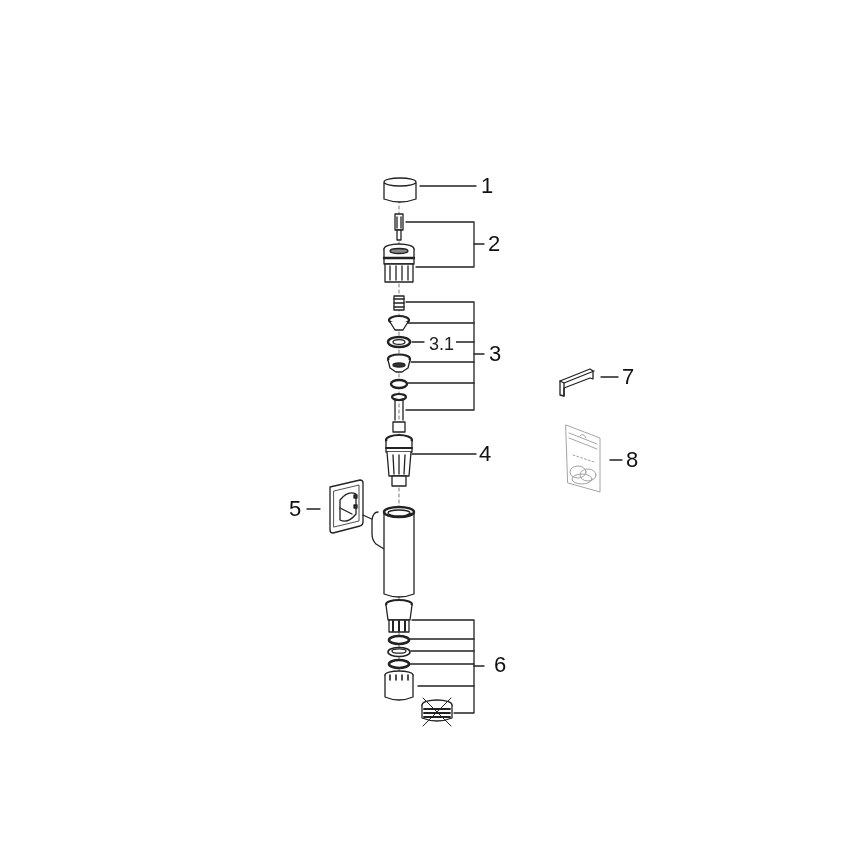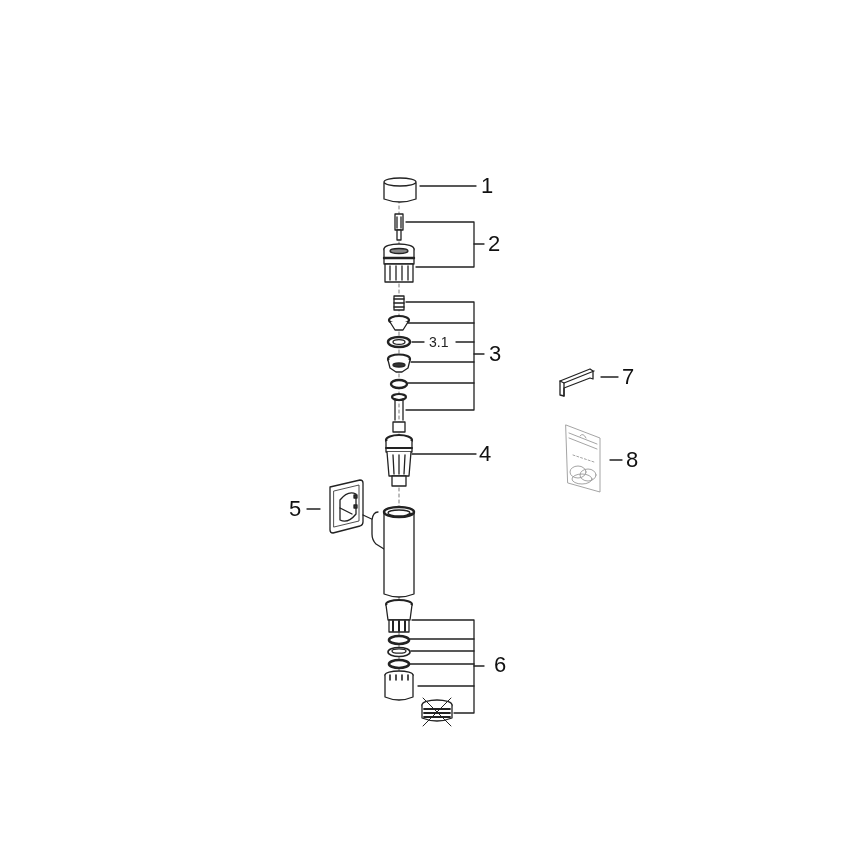--- a/index.html
+++ b/index.html
@@ -1,19 +1,19 @@
 <!DOCTYPE html>
 <html><head>
 <meta charset="utf-8">
 <style>
   html, body { margin: 0; padding: 0; background: #ffffff; }
   body { width: 868px; height: 868px; position: relative; overflow: hidden; font-family: "Liberation Sans", sans-serif; }
   #diagram { position: absolute; left: 0; top: 0; width: 868px; height: 868px; }
   .callout { position: absolute; font-family: "Liberation Sans", sans-serif; font-size: 22px; color: #111111; line-height: 1; }
-  .callout-sub { position: absolute; font-family: "Liberation Sans", sans-serif; font-size: 14px; color: #222222; line-height: 1; background: #fff; padding: 0 2px; }
+  .callout-sub { position: absolute; font-family: "Liberation Sans", sans-serif; font-size: 18px; color: #222222; line-height: 1; background: #fff; padding: 0 2px; }
 </style>
 </head>
 <body>
 
 <svg id="diagram" width="868" height="868" viewBox="0 0 868 868" xmlns="http://www.w3.org/2000/svg">
   <g fill="none" stroke="#222" stroke-width="1.3" stroke-linejoin="round" stroke-linecap="round">
 
     <line x1="399" y1="200" x2="399" y2="700" stroke="#555" stroke-width="0.8" stroke-dasharray="3,3"></line>
 
     <g>

